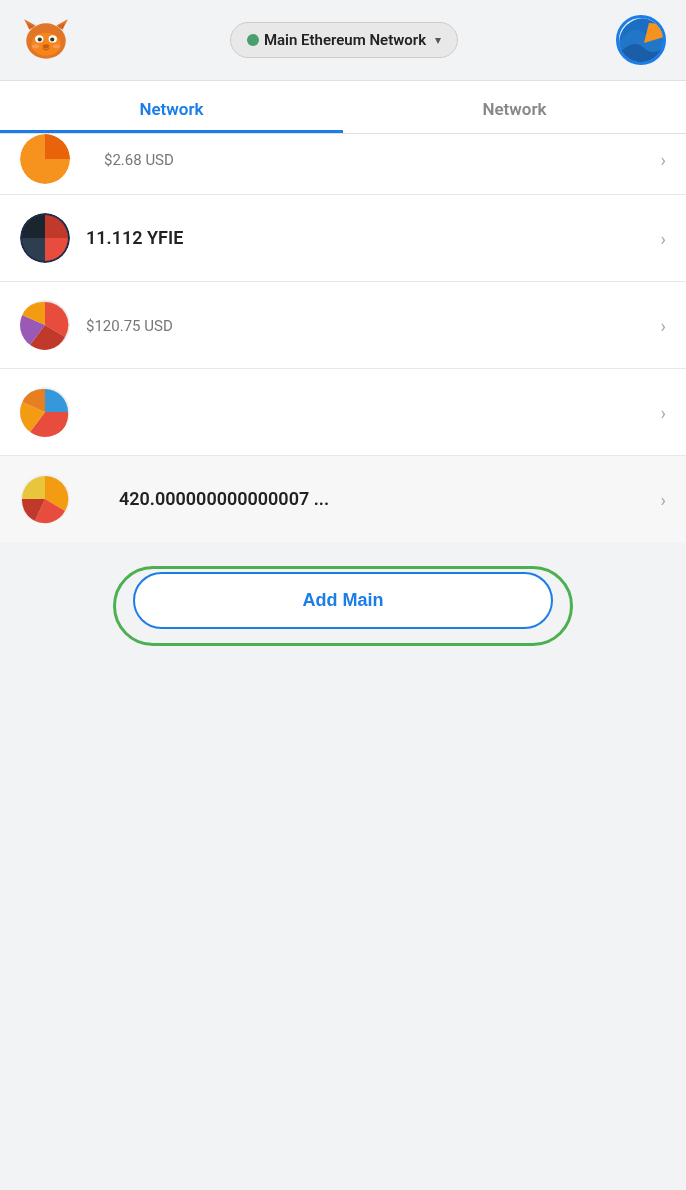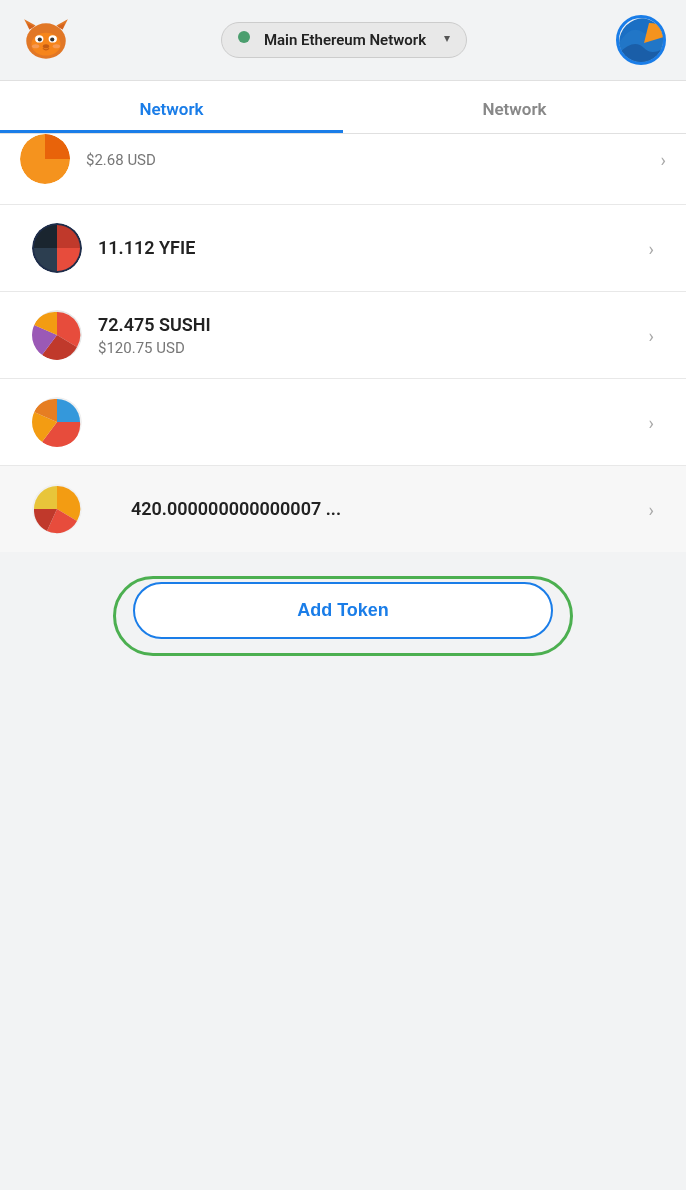--- a/index.html
+++ b/index.html
@@ -21,24 +21,25 @@
       border-bottom: 1px solid #e0e0e0;
     }
 
     .metamask-logo {
       width: 52px;
       height: 52px;
     }
 
     .network-selector {
       display: flex;
+      align-items: center;
       background: #e8e8e8;
       border-radius: 999px;
       padding: 8px 16px;
-      gap: 14px;
+      gap: 5px;
       cursor: pointer;
       border: 1px solid #ccc;
     }
 
     .network-dot {
       width: 12px;
       height: 12px;
       border-radius: 50%;
       background: #4b9e6e;
       flex-shrink: 0;
@@ -98,21 +99,21 @@
     }
 
     
     .token-list {
       background: #fff;
     }
 
     .token-item {
       display: flex;
       align-items: center;
-      padding: 18px 32px;
+      padding: 18px 20px;
       border-bottom: 1px solid #e8e8e8;
       cursor: pointer;
       background: #fff;
     }
 
     .token-item:last-child {
       border-bottom: none;
       gap: 33px;
     }
 
@@ -150,24 +151,25 @@
     .chevron-right {
       color: #aaa;
       font-size: 18px;
       margin-left: 10px;
     }
 
     
     .token-item-partial {
       display: flex;
       align-items: center;
-      padding: 0 20px 20px;
+      padding: 0 20px 10px;
       border-bottom: 1px solid #e8e8e8;
       background: #fff;
       overflow: hidden;
+      gap: 18px;
     }
 
     .token-icon-partial {
       width: 50px;
       height: 50px;
       border-radius: 50%;
       flex-shrink: 0;
       margin-right: 16px;
       overflow: hidden;
       position: relative;
@@ -302,21 +304,20 @@
       <svg width="50" height="50" viewBox="0 0 50 50">
         <circle cx="25" cy="25" r="25" fill="#e8e8e8"></circle>
 
         <path d="M25,25 L25,2 A23,23 0 0,1 45,37 Z" fill="#e74c3c"></path>
         <path d="M25,25 L45,37 A23,23 0 0,1 10,45 Z" fill="#c0392b"></path>
         <path d="M25,25 L10,45 A23,23 0 0,1 2,15 Z" fill="#9b59b6"></path>
         <path d="M25,25 L2,15 A23,23 0 0,1 25,2 Z" fill="#f39c12"></path>
       </svg>
     </div>
     <div class="token-info">
-      <div class="token-amount">72.475 SUSHI</div>
       <div class="token-usd">$120.75 USD</div>
     </div>
     <span class="chevron-right">›</span>
   </div>
 
   <div class="token-item">
     <div class="token-icon">
       <svg width="50" height="50" viewBox="0 0 50 50">
         <circle cx="25" cy="25" r="25" fill="#f0f0f0"></circle>
         <path d="M25,25 L25,2 A23,23 0 0,1 48,25 Z" fill="#3498db"></path>
@@ -344,15 +345,15 @@
       <div class="token-amount">420.000000000000007 ...</div>
     </div>
     <span class="chevron-right">›</span>
   </div>
 
 </div>
 
 <div class="add-token-area">
   <div class="add-token-outer-ring"></div>
   <button class="add-token-btn">
-    <span>Add Token</span>
+    <span>Add Main</span>
   </button>
 </div>
 
 </body></html>

